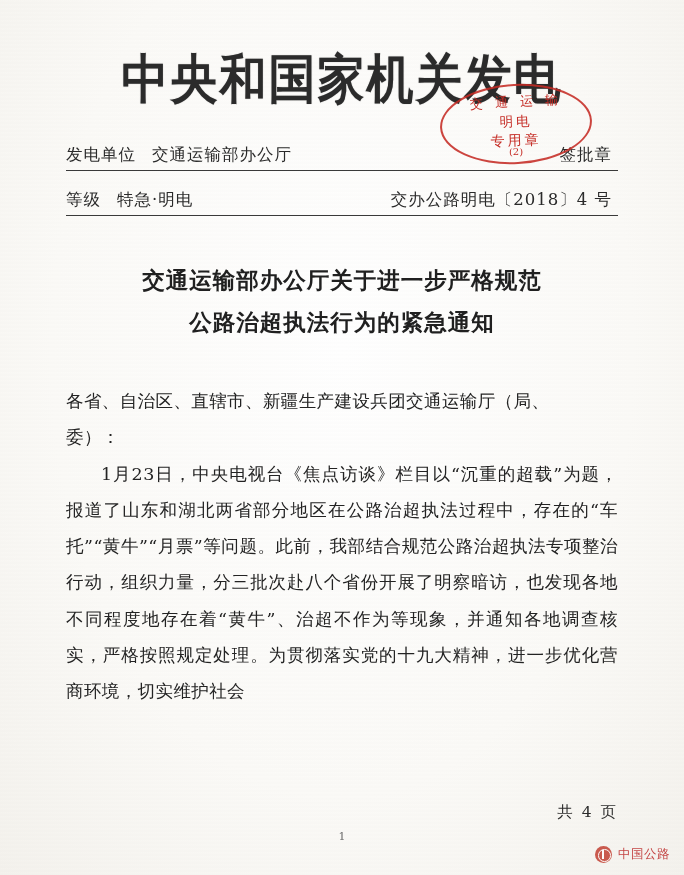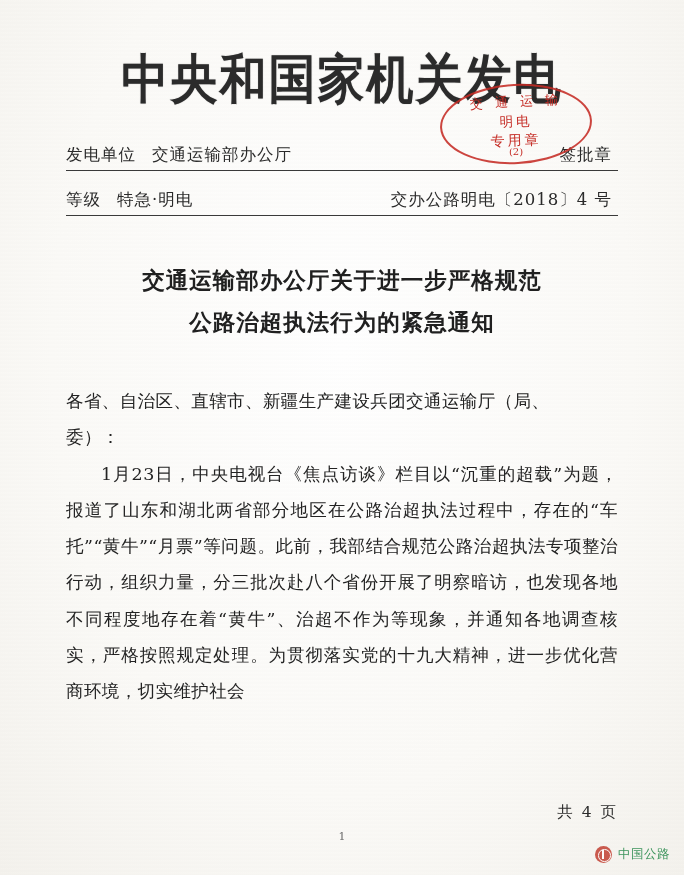--- a/index.html
+++ b/index.html
@@ -212,21 +212,21 @@
   }
   .wm-logo::after {
     content: "";
     position: absolute;
     left: 7.3px; top: 3.6px;
     width: 2.2px; height: 9.8px;
     background: #fff;
   }
   .wm-text {
     font-size: 12.5px;
-    color: #15803d;
+    color: #b91c1c;
     font-family: Liberation Mono, monospace;
     letter-spacing: .5px;
   }
 </style>
 </head>
 <body>
 
 <div class="paper"></div>
 
 <div class="doc">

